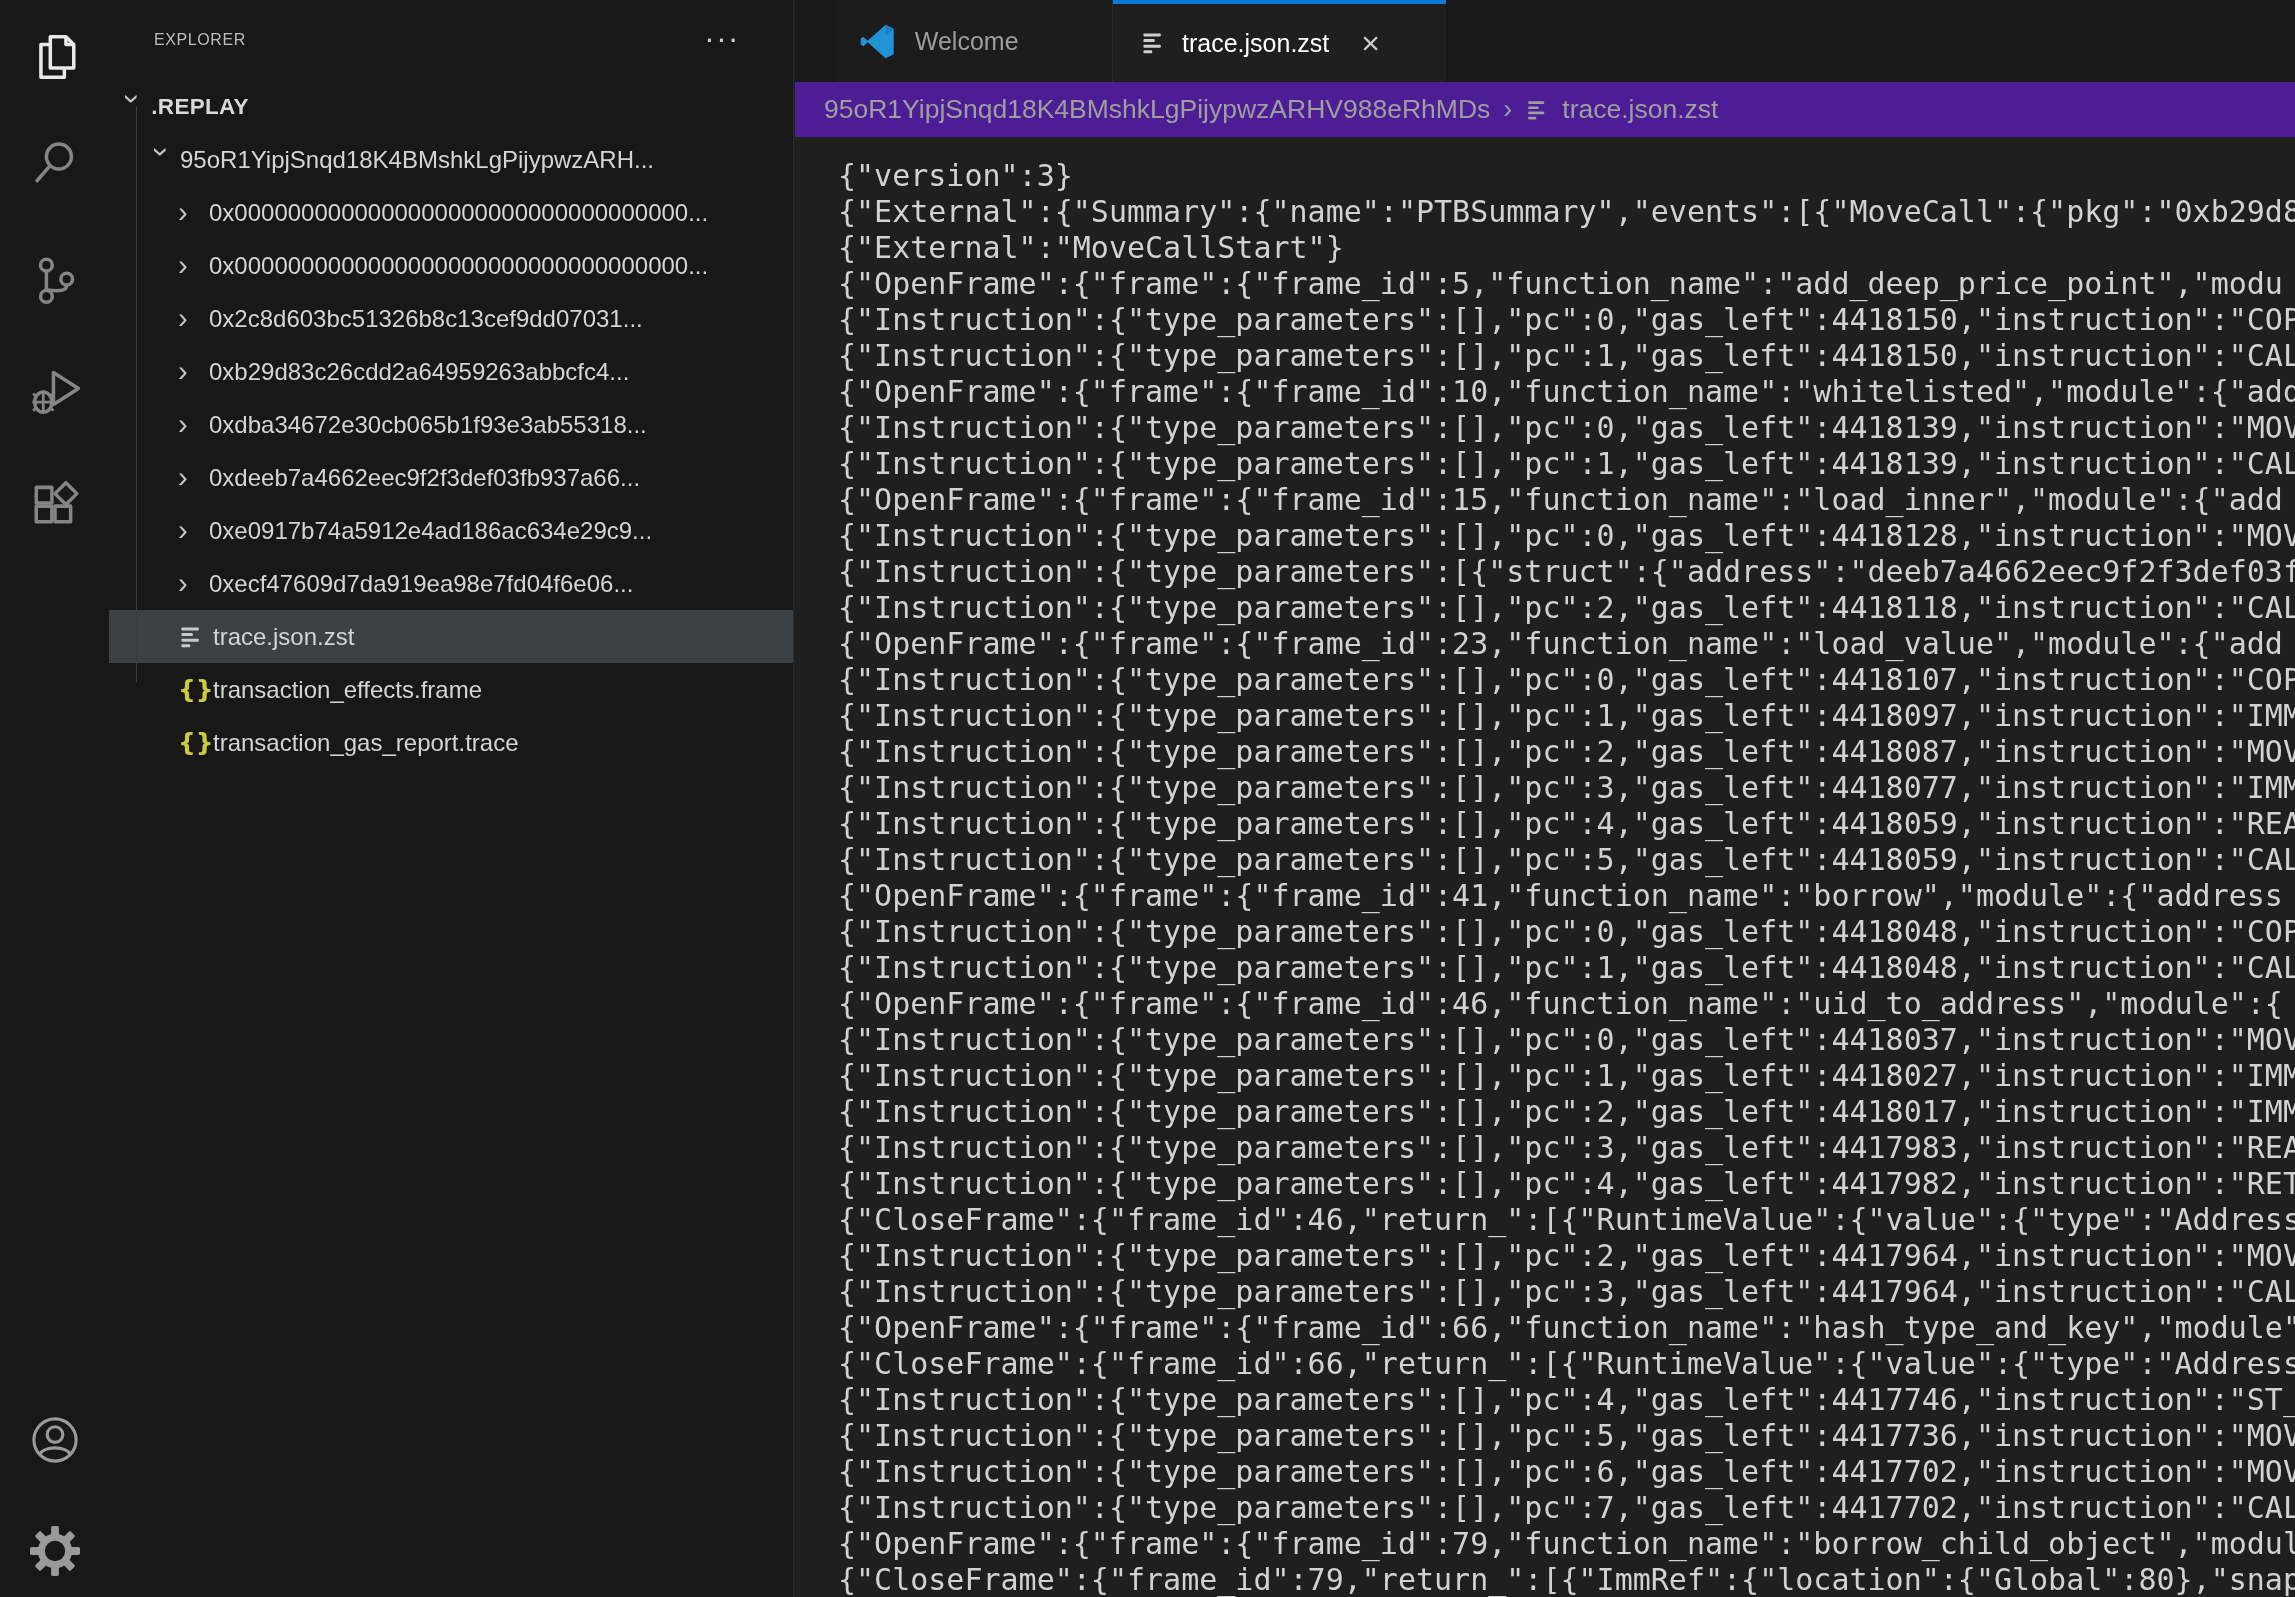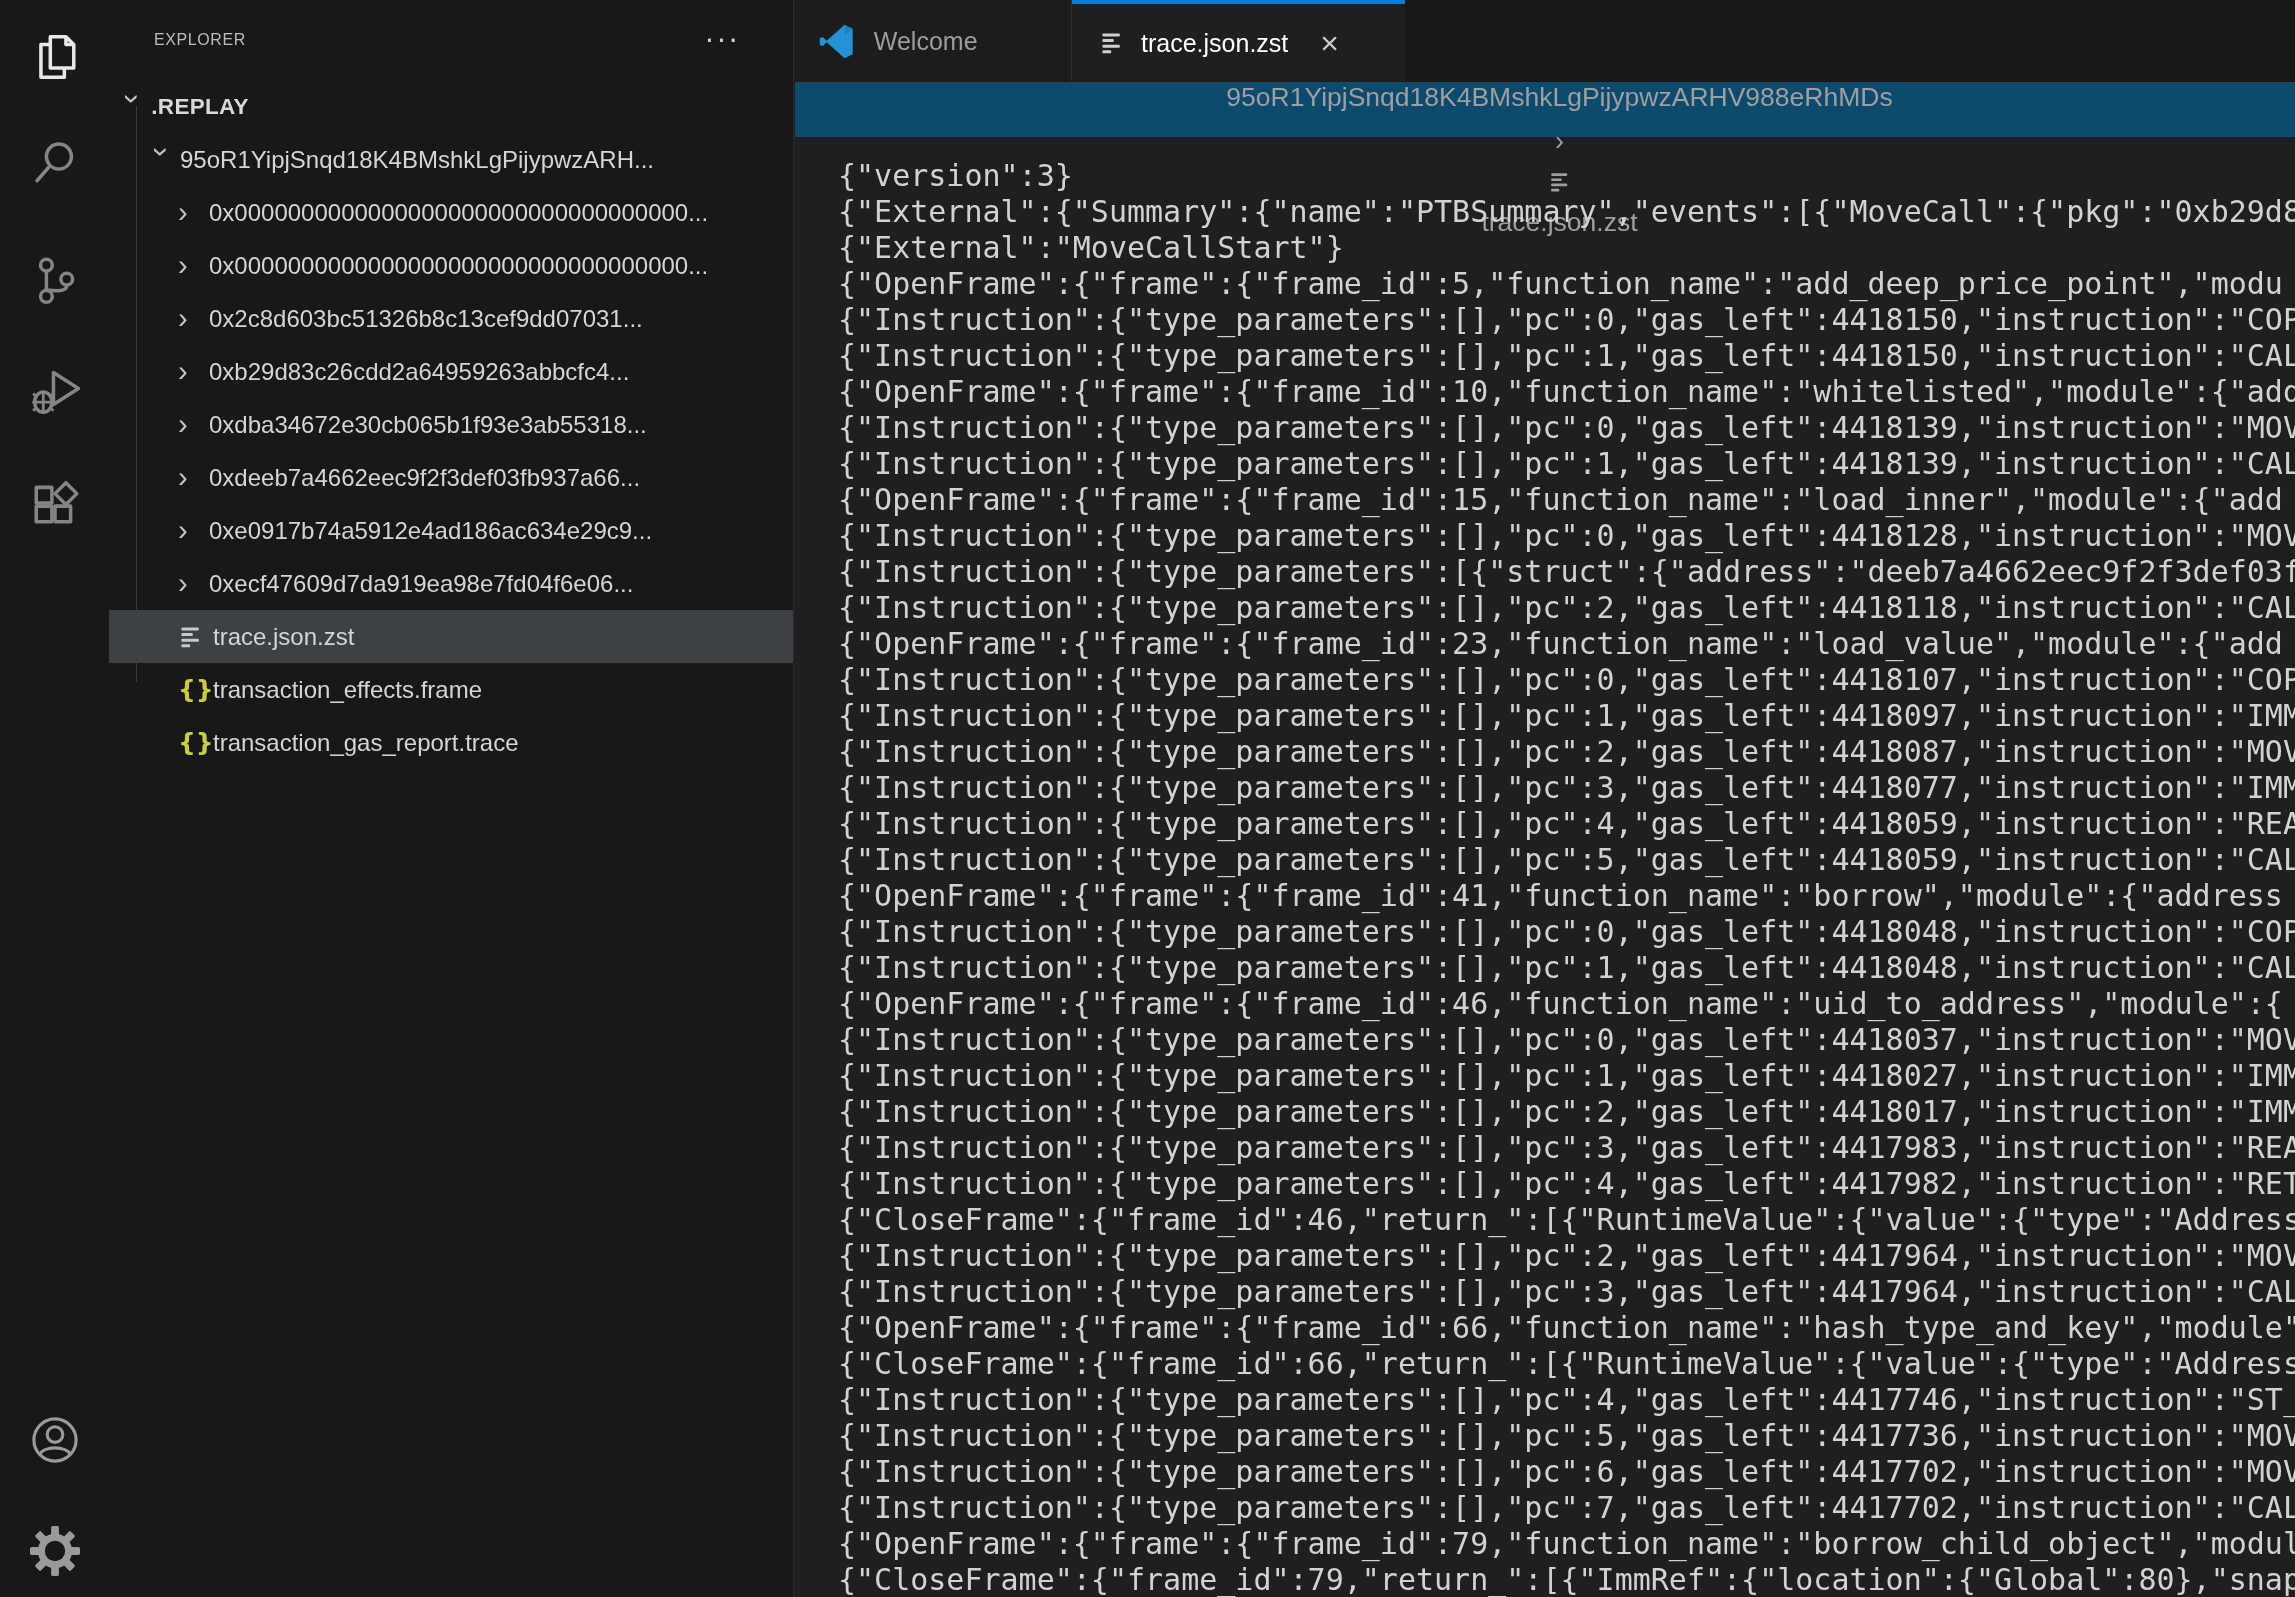--- a/index.html
+++ b/index.html
@@ -30,32 +30,32 @@
   .trow.selected{background:#3e4144;}
   .json-ic{color:#cbcb41;font-size:25px;font-weight:bold;font-family:"DejaVu Sans",sans-serif;}
   .lines-ic{color:#c9c9c9;display:inline-flex;}
   .lines-ic svg{width:26px;height:26px;}
   .guide{position:absolute;left:26.5px;top:106px;height:576px;width:1.6px;background:#3a3e41;z-index:2;}
 
   .sb-bottom{position:absolute;left:0;right:0;bottom:0;}
 
   
   .editorarea{position:absolute;left:795px;top:0;right:0;height:100%;background:#1f1f1f;}
-  .tabbar{position:absolute;top:0;left:0;right:0;height:82px;background:#181818;display:flex;}
+  .tabbar{position:absolute;top:0;left:0;right:0;height:82px;background:#181818;display:flex;padding-left:41px;}
   .tab{display:flex;align-items:center;box-sizing:border-box;cursor:pointer;}
   .tab.welcome{width:277px;background:#1c1c1c;border-right:0.8px solid #2b2b2b;padding-left:22.5px;gap:19.3px;}
   .tab.welcome .tlabel{font-size:25px;color:#9d9d9d;}
   .tab.welcome svg{width:37px;height:37px;}
   .tab.activetab{width:333px;background:#1f1f1f;border-top:4px solid #0c7bd8;padding-left:27px;gap:16px;}
   .tab.activetab .tlabel{font-size:25px;color:#ffffff;}
   .tab .tclose{font-size:32px;color:#cccccc;margin-left:16px;line-height:1;cursor:pointer;}
   .tab .lines-ic svg{width:26px;height:26px;}
   .tab.activetab .lines-ic{color:#cfcfcf;}
 
-  .breadcrumbs{position:absolute;top:82px;left:0;right:0;height:55px;background:#0c4a6e;display:flex;align-items:center;padding-left:29px;gap:13px;flex-direction:column;}
+  .breadcrumbs{position:absolute;top:82px;left:0;right:0;height:55px;background:#4c1d95;display:flex;align-items:center;padding-left:29px;gap:13px;}
   .bc-item{font-size:26.5px;color:#9f9f9f;cursor:pointer;white-space:nowrap;}
   .bc-sep{font-size:27px;color:#9f9f9f;}
   .breadcrumbs .lines-ic{color:#9f9f9f;}
   .breadcrumbs .lines-ic svg{width:24px;height:24px;}
 
   .code{position:absolute;top:137px;left:0;right:0;bottom:0;overflow:hidden;
         padding:21px 0 0 43px;
         font-family:"DejaVu Sans Mono",monospace;font-size:30px;line-height:36px;
         color:#d2d2d2;white-space:pre;cursor:text;}
   .cl{height:36px;}

